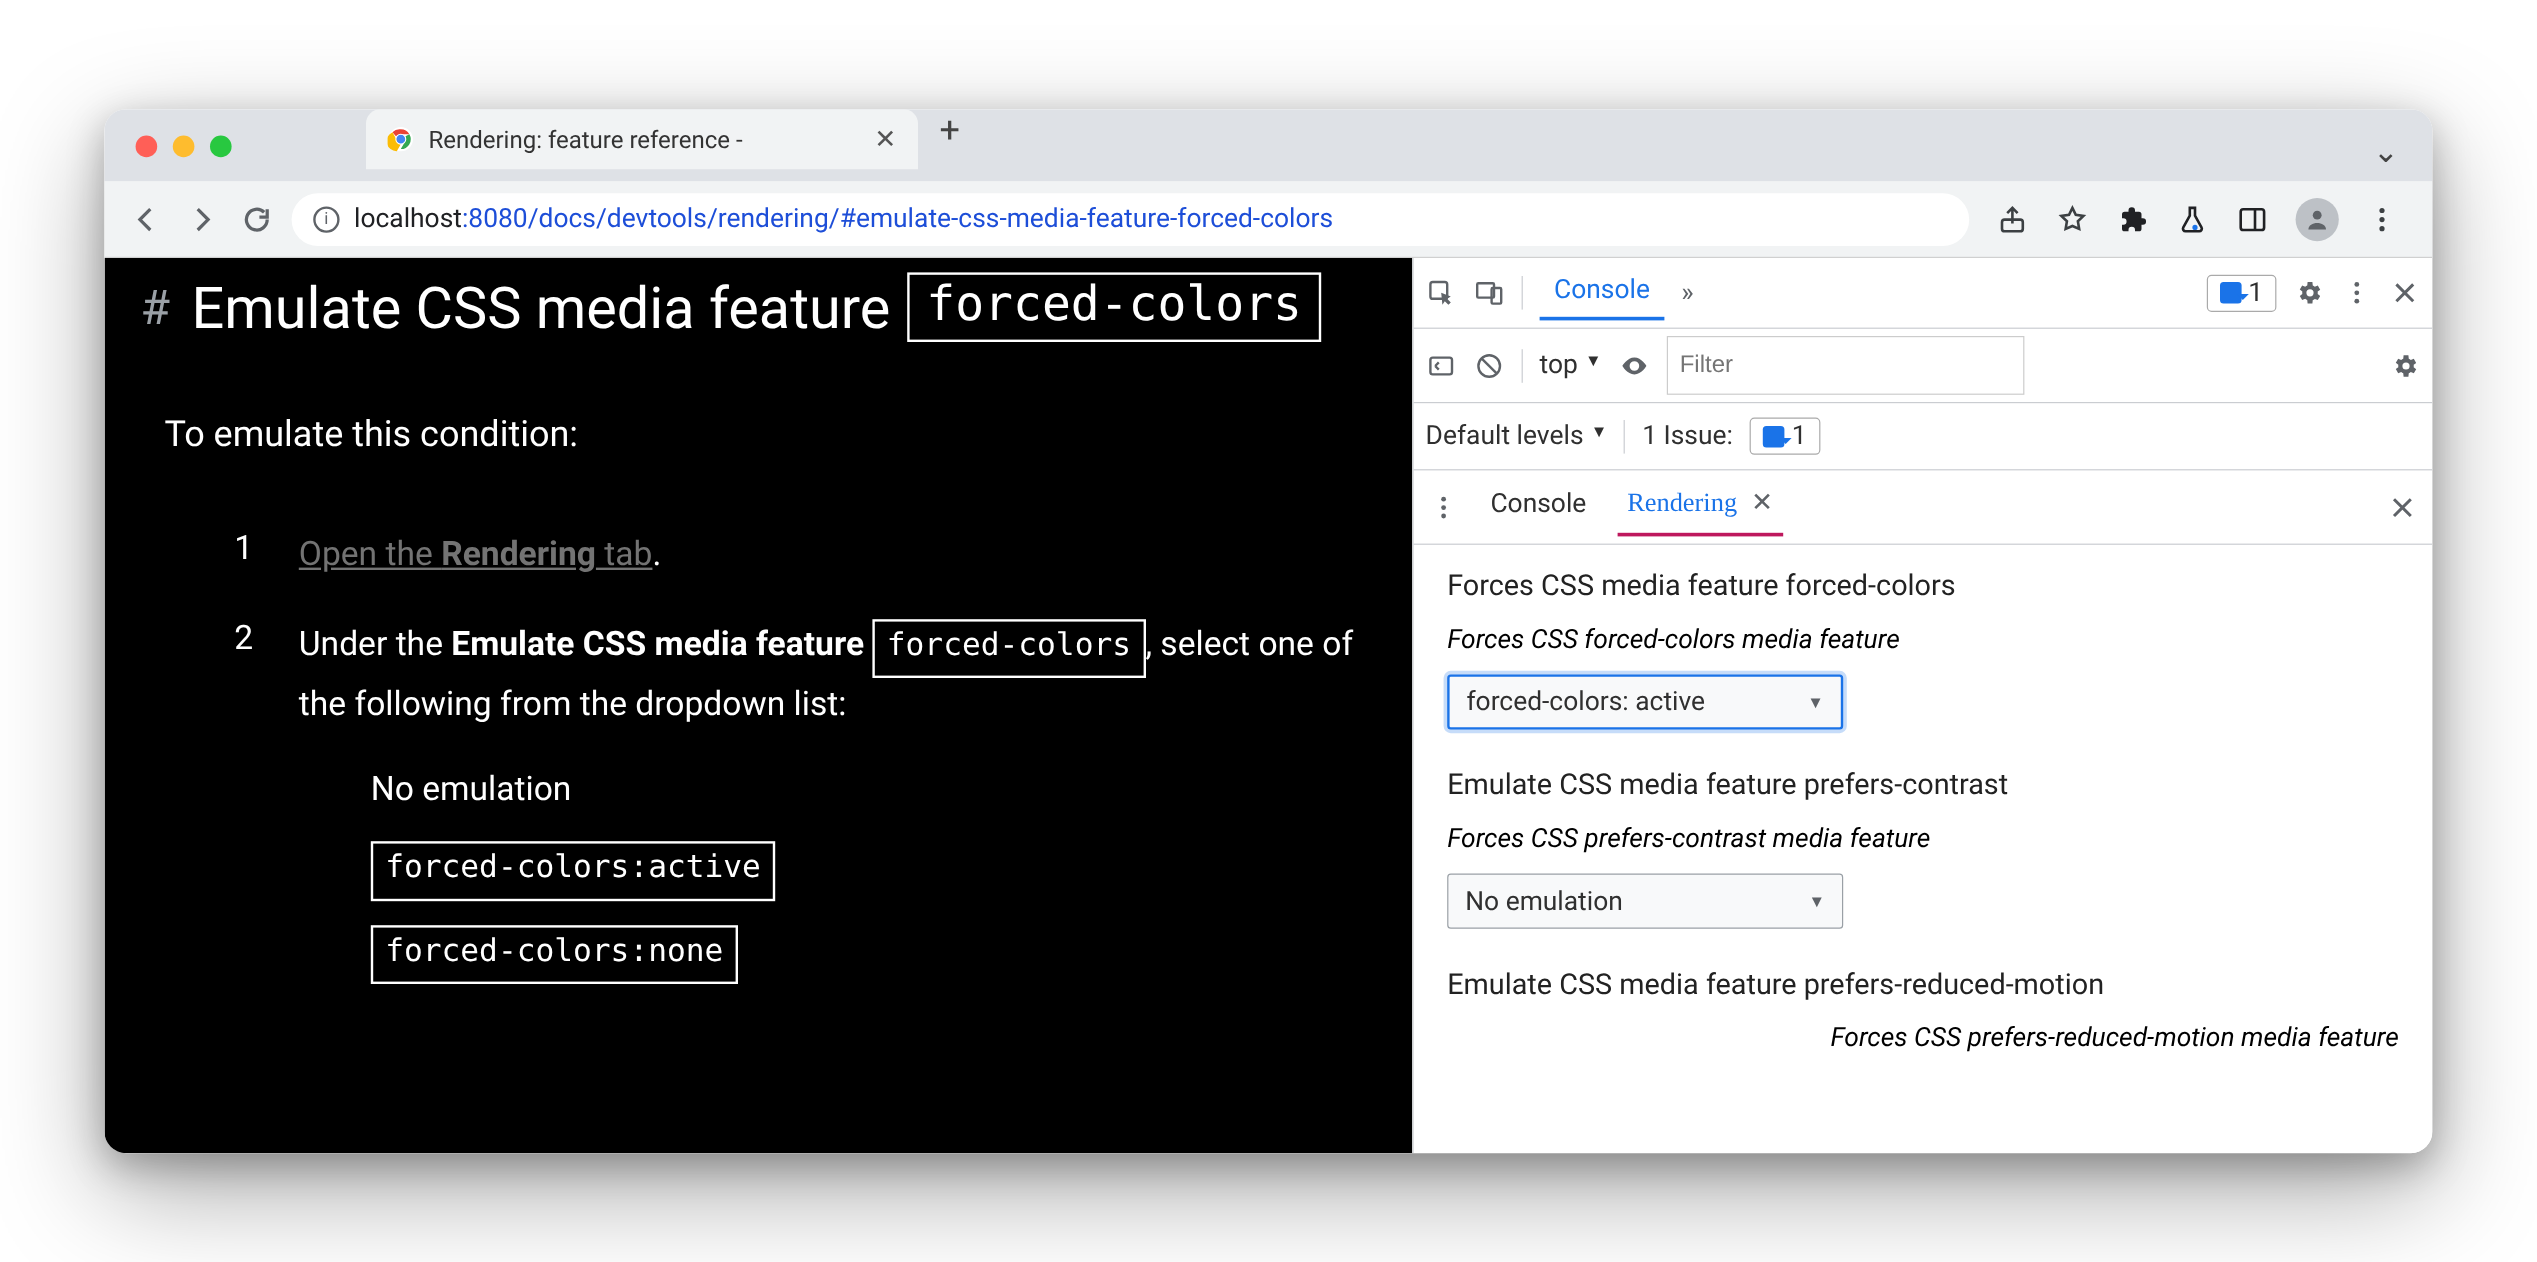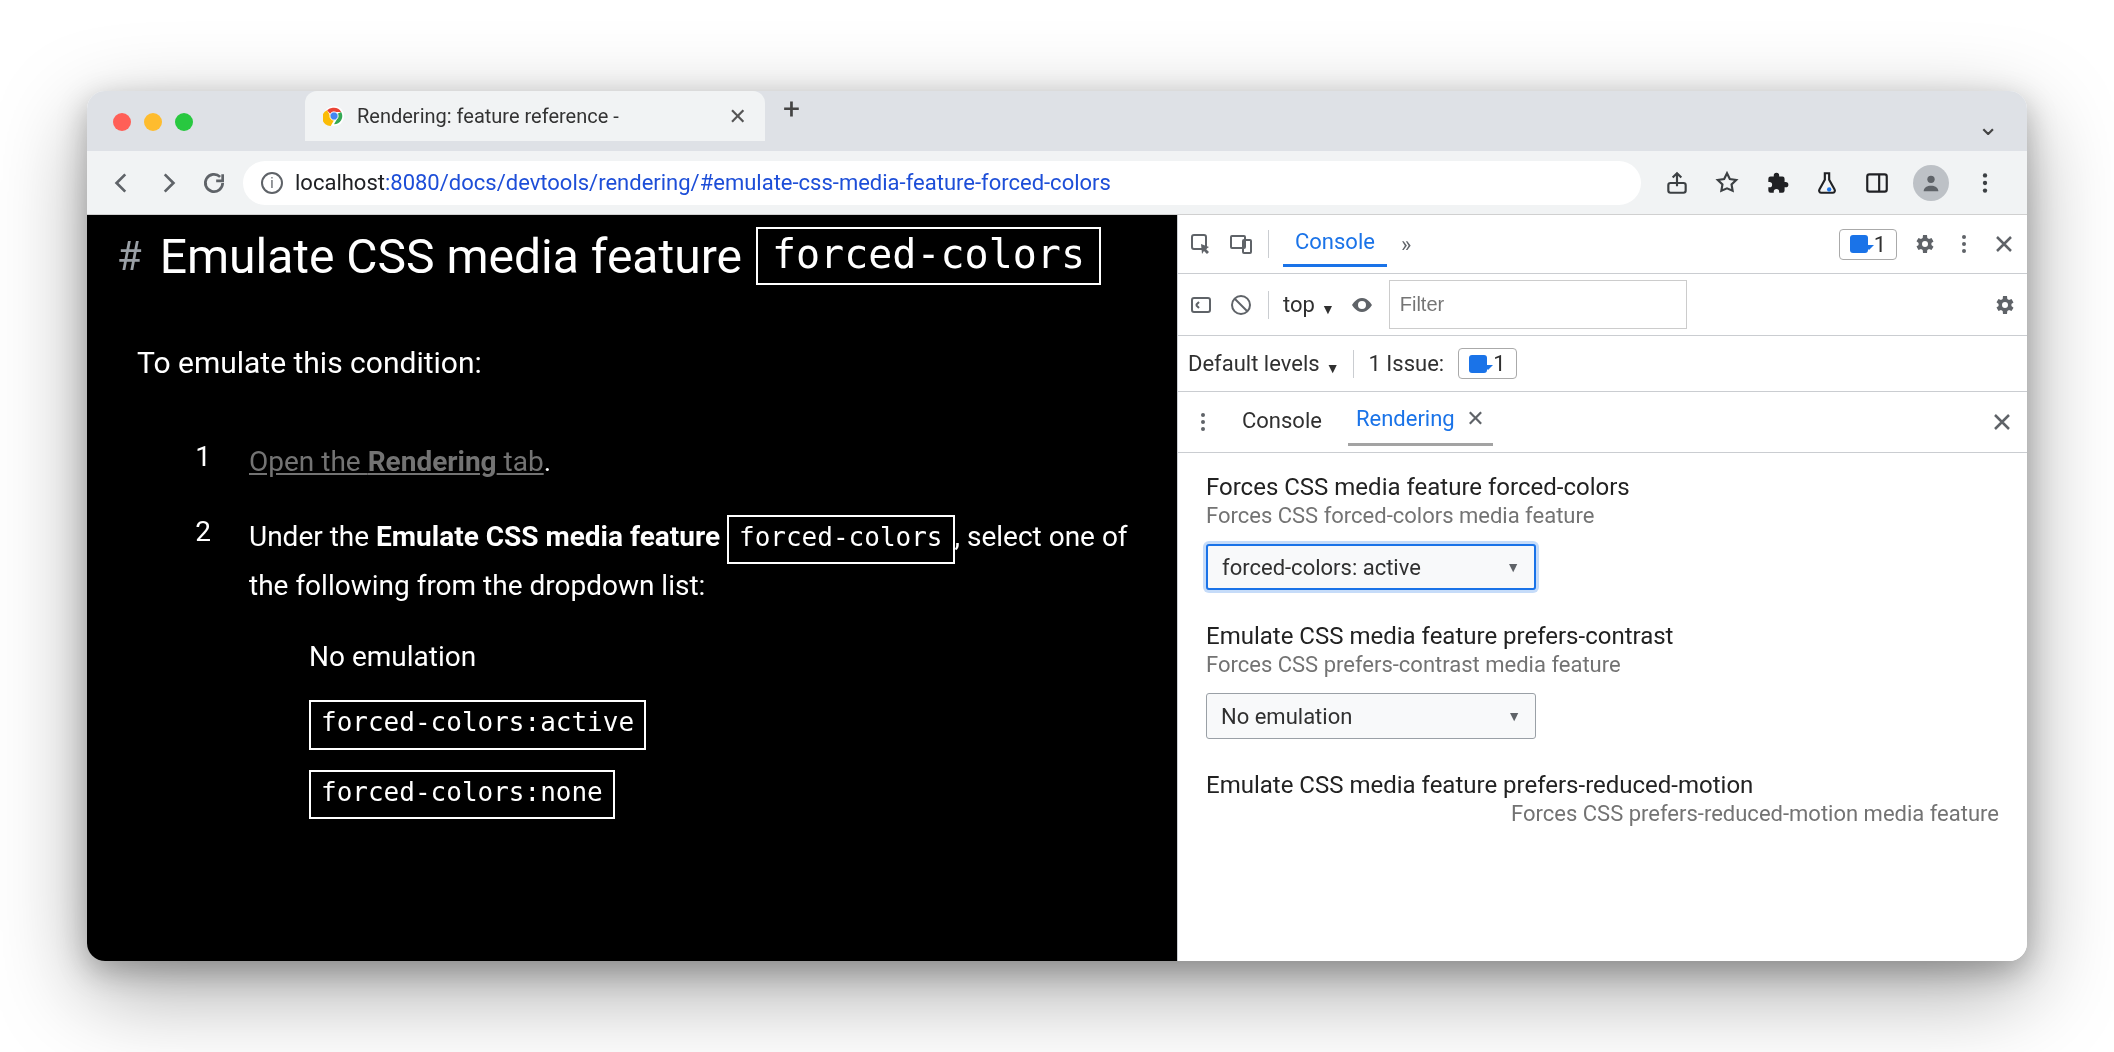--- a/index.html
+++ b/index.html
@@ -163,30 +163,30 @@
   .issue-badge .sq { width: 18px; height: 18px; background: #1a73e8; border-radius: 3px; position: relative; }
   .issue-badge .sq::after { content: ""; position: absolute; right: -6px; bottom: -2px; border: 5px solid transparent; border-top-color: #1a73e8; }
   .gear, .kebab, .close-x { color: #5f6368; }
   .dt-icon { width: 26px; height: 26px; display: inline-flex; align-items: center; justify-content: center; }
   .dt-icon svg { width: 24px; height: 24px; }
   .filter-input {
     flex: 1; max-width: 380px;
     border: 1px solid #ccc; height: 49px; padding: 0 10px;
     font-size: 20px; color: #888; background: #fff;
   }
-  .drop { display: inline-flex; align-items: flex-end; gap: 6px; }
+  .drop { display: inline-flex; align-items: flex-start; gap: 6px; }
   .drop .tri { font-size: 14px; }
   .sep { width: 1px; height: 28px; background: #cacdd1; }
   .dt-drawer-tabs { display: flex; align-items: center; gap: 18px; padding: 6px 12px; border-bottom: 1px solid #cacdd1; }
   .dt-drawer-tabs .dtab { padding: 8px 8px 12px; }
-  .dt-drawer-tabs .dtab.active { color: #1a73e8; border-bottom: 3px solid #a3a3a3; }
+  .dt-drawer-tabs .dtab.active { color: #1a73e8; border-bottom: 3px solid #be185d; font-family: Liberation Serif, serif; }
   .dt-body { padding: 20px 28px; display: flex; flex-direction: column; gap: 10px; overflow: hidden; }
   .dt-section { margin-bottom: 22px; }
   .dt-section .title { font-size: 24px; color: #222; }
-  .dt-section .sub { font-size: 22px; color: #737373; margin-top: 2px; }
+  .dt-section .sub { font-size: 22px; color: #000000; margin-top: 19px; font-style: italic; }
   .selectbox {
     margin-top: 16px;
     border: 1px solid #9aa0a6;
     background: #f8f9fa;
     height: 46px; width: 330px;
     display: flex; align-items: center; justify-content: space-between;
     padding: 0 14px; font-size: 22px; border-radius: 3px;
   }
   .selectbox.active { border: 2px solid #1a73e8; box-shadow: 0 0 0 3px rgba(26,115,232,.25); }
   .selectbox .tri { font-size: 14px; color: #5f6368; }

